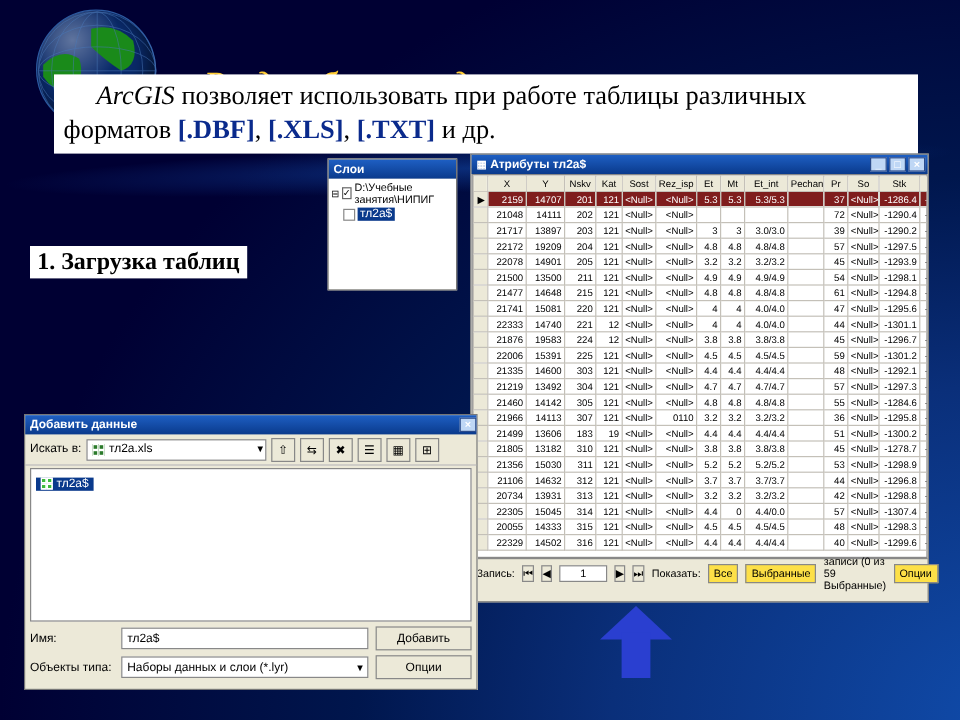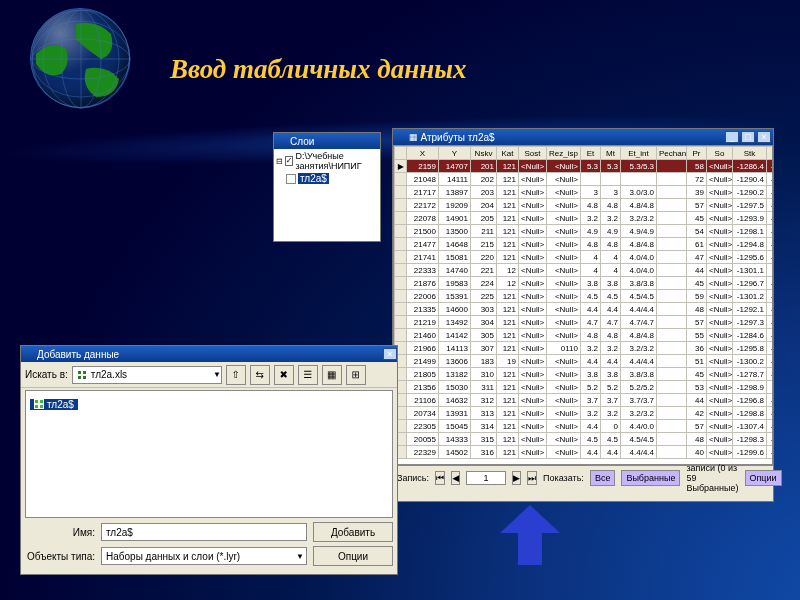--- a/index.html
+++ b/index.html
@@ -28,21 +28,21 @@
   .body-text .it { font-style: italic; }
   .body-text b.blue { color: #0a2a8c; font-weight: bold; }
   .step { position: absolute; top: 205px; left: 25px; background: #fff; color: #000;
     font-family: "Times New Roman", serif; font-weight: bold; font-size: 20px; padding: 2px 6px; }
 
   
   .panel { position: absolute; background: #ece9d8; border: 1px solid #777;
     font-family: Tahoma, sans-serif; font-size: 10px; color: #000; }
   .toc { top: 132px; left: 273px; width: 108px; height: 110px; }
   .titlebar { height: 16px; background: linear-gradient(#1e5fc3,#0a3a8c);
-    color: #fff; font-weight: normal; font-size: 10px; padding-left: 16px;
+    color: #fff; font-weight: bold; font-size: 10px; padding-left: 4px;
     display: flex; align-items: center; }
   .toc .content { padding: 2px 2px; background: #fff; height: calc(100% - 16px); overflow: hidden; }
   .toc .line1 { display: flex; align-items: center; gap: 2px; }
   .toc .line2 { display: flex; align-items: center; gap: 2px; margin-left: 10px; margin-top: 2px; }
   .toc .icon { width: 10px; height: 10px; border: 1px solid #888; display:inline-block; }
   .chk { display:inline-block; width:10px; height:10px; border:1px solid #666; text-align:center; font-size:8px; line-height:8px; }
   .sel { background: #0a3a8c; color:#fff; padding: 0 2px; }
 
   
   .attr { top: 128px; left: 392px; width: 382px; height: 374px; }
@@ -51,33 +51,33 @@
   .winbtn { width: 14px; height: 12px; background: #bfd7f5; border: 1px solid #2a4a8a; font-size: 9px; text-align: center; line-height: 10px; }
   .grid-wrap { height: 320px; overflow: hidden; background:#fff; border:1px solid #888; }
   table.grid { border-collapse: collapse; font-size: 8px; font-family: Tahoma, sans-serif; width: 100%; table-layout: fixed;}
   table.grid th, table.grid td { border: 1px solid #c4c0b8; padding: 0 2px; height: 13px; white-space: nowrap; overflow:hidden; text-align: right; }
   table.grid th { background: #ece9d8; font-weight: normal; text-align: center; position:sticky; top:0; }
   table.grid td.rowhdr { background:#ece9d8; width:11px; }
   table.grid td.selrow { background:#7f1d1d; color:#fff; }
   .attr .status { height: 24px; display:flex; align-items:center; gap:6px; padding:2px 4px; border-top:1px solid #888; }
   .attr .status input { width: 40px; height: 14px; font-size: 9px; text-align:center; border:1px solid #888; }
   .navbtn { width: 14px; height: 14px; border:1px solid #888; background:#ece9d8; font-size:9px; text-align:center; line-height:12px; }
-  .status .btn { border:1px solid #888; background:#c4b5fd; font-size:9px; padding: 1px 4px; height:16px; }
+  .status .btn { border:1px solid #888; background:#fde047; font-size:9px; padding: 1px 4px; height:16px; }
   .status .txt { font-size: 9px; }
 
   
   .add { top: 345px; left: 20px; width: 378px; height: 230px; }
   .add .toolbar { height: 26px; display:flex; align-items:center; gap:4px; padding:2px 4px; border-bottom:1px solid #bbb; }
   .add .toolbar .lbl { font-size:10px; }
   .add .toolbar .combo { flex:0 0 150px; height:18px; border:1px solid #888; background:#fff; font-size:10px; padding-left:4px; display:flex; align-items:center; gap:4px; }
   .toolbtn { width:20px; height:20px; border:1px solid #888; background:#ece9d8; font-size:10px; display:flex; align-items:center; justify-content:center; }
   .add .list { height: 128px; background:#fff; border:1px solid #888; margin: 2px 4px; padding:4px; font-size:10px; }
   .add .list .item { display:inline-flex; align-items:center; gap:3px; background:#0a3a8c; color:#fff; padding:0 4px; }
   .add .bottom { padding: 2px 4px; display:grid; grid-template-columns: 70px 1fr 80px; gap:4px 6px; align-items:center; }
-  .add .bottom .lbl { font-size:10px;text-align:right; }
+  .add .bottom .lbl { font-size:10px; }
   .add .bottom input, .add .bottom .combo2 { height:18px; border:1px solid #888; background:#fff; font-size:10px; padding-left:4px; }
   .add .bottom .btn { height:20px; border:1px solid #888; background:#ece9d8; font-size:10px; }
   .xicon { width:10px; height:10px; display:inline-grid; grid-template:repeat(2,1fr)/repeat(2,1fr); gap:0; }
   .xicon span { background:#2a7a2a; border:0.5px solid #fff; }
 
   
   .arrow { position:absolute; top:505px; left:500px; width:60px; height:60px; }
   .arrow .stem { position:absolute; left:18px; top:22px; width:24px; height:38px; background:#2a3fd0; }
   .arrow .head { position:absolute; left:0; top:0; width:0; height:0; border-left:30px solid transparent; border-right:30px solid transparent; border-bottom:28px solid #2a3fd0; }
 </style>
@@ -107,21 +107,25 @@
         <ellipse cx="50" cy="50" rx="20" ry="49"></ellipse>
         <ellipse cx="50" cy="50" rx="38" ry="49"></ellipse>
         <line x1="1" y1="50" x2="99" y2="50"></line>
           <line x1="50" y1="1" x2="50" y2="99"></line>
       </g>
     </svg>
   </div>
 
   <div class="slide-title">Ввод табличных данных</div>
 
-
+  <div class="body-text">
+    &nbsp;&nbsp;&nbsp;&nbsp;&nbsp;<span class="it">ArcGIS</span><span> позволяет использовать при работе таблицы различных форматов </span><b class="blue">[.DBF]</b><span>, </span><b class="blue">[.XLS]</b><span>, </span><b class="blue">[.TXT]</b><span> и др.</span>
+  </div>
+
+  <div class="step">1. Загрузка таблиц</div>
 
   <div class="panel toc">
     <div class="titlebar">Слои</div>
     <div class="content">
       <div class="line1">
         <span style="font-size:8px;">⊟</span>
         <span class="chk">✓</span>
         <span style="font-size:9px;">D:\Учебные занятия\НИПИГ</span>
       </div>
       <div class="line2">
@@ -187,21 +191,21 @@
               <td class="selrow">2159</td>
               <td class="selrow">14707</td>
               <td class="selrow">201</td>
               <td class="selrow">121</td>
               <td class="selrow">&lt;Null&gt;</td>
               <td class="selrow">&lt;Null&gt;</td>
               <td class="selrow">5.3</td>
               <td class="selrow">5.3</td>
               <td class="selrow">5.3/5.3</td>
               <td class="selrow"></td>
-              <td class="selrow">58</td>
+              <td class="selrow">37</td>
               <td class="selrow">&lt;Null&gt;</td>
               <td class="selrow">-1286.4</td>
               <td class="selrow">-1295.3</td>
             </tr>
             <tr>
               <td class="rowhdr"></td>
               <td>21048</td>
               <td>14111</td>
               <td>202</td>
               <td>121</td>

